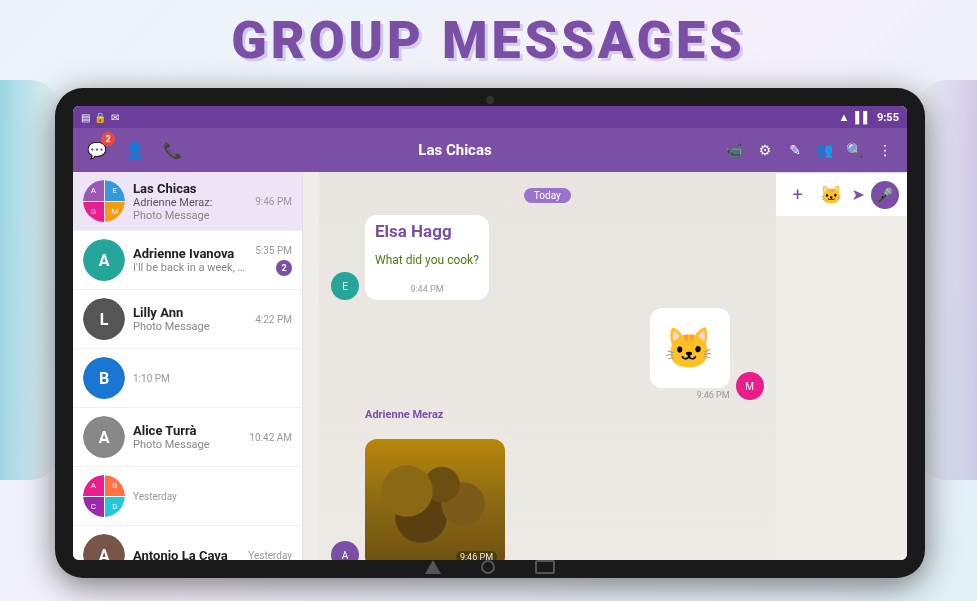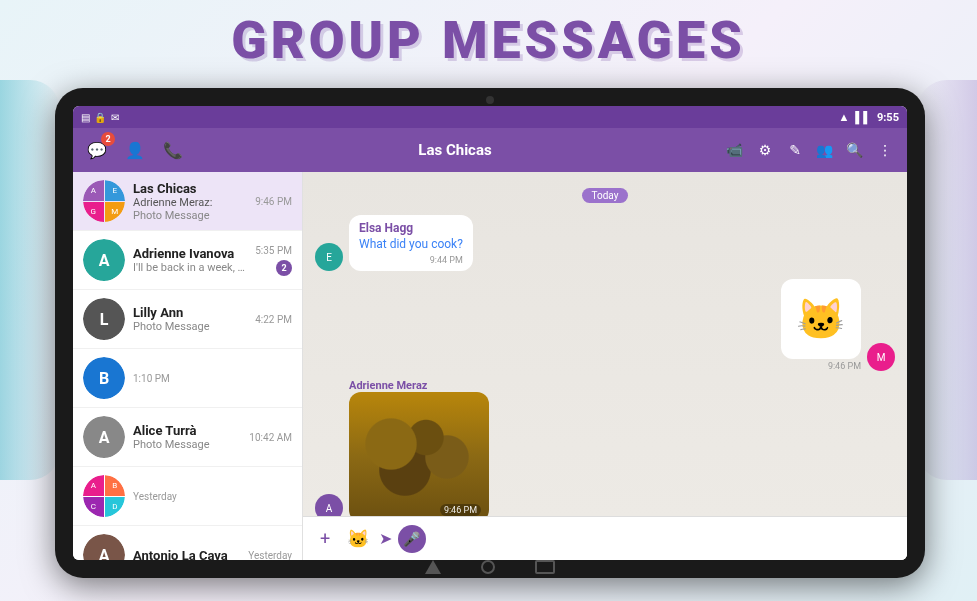--- a/index.html
+++ b/index.html
@@ -251,23 +251,24 @@
       width: 16px; height: 16px;
       border-radius: 50%;
       display: flex; align-items: center; justify-content: center;
       font-weight: bold;
     }
 
     
     .chat-area {
       flex: 1;
       display: flex;
-      flex-direction: column;
+      flex-direction: row;
       background: #f0ede8;
       position: relative;
+      padding-left: 16px;
     }
     .chat-messages {
       flex: 1;
       padding: 8px 12px;
       overflow-y: auto;
       display: flex;
       flex-direction: column;
       gap: 8px;
       background: linear-gradient(to bottom, #e8e5e0, #edeae5);
     }
@@ -304,34 +305,34 @@
       flex-shrink: 0;
     }
     .msg-bubble {
       background: #fff;
       border-radius: 12px;
       padding: 6px 10px;
       max-width: 280px;
       position: relative;
     }
     .msg-sender-name {
-      font-size: 12px;
+      font-size: 17px;
       color: #7b4fa6;
       font-weight: bold;
-      margin-bottom: 2px;
+      margin-bottom: 12px;
     }
     .msg-text {
       font-size: 12px;
-      color: #3b82f6;
+      color: #4d7c0f;
     }
     .msg-time {
       font-size: 9px;
       color: #999;
-      text-align: right;
-      margin-top: 4px;
+      text-align: center;
+      margin-top: 17px;
     }
     .msg-time.overlay {
       position: absolute;
       bottom: 6px;
       right: 8px;
       color: rgba(255,255,255,0.9);
       background: rgba(0,0,0,0.3);
       padding: 1px 4px;
       border-radius: 8px;
       font-size: 9px;
@@ -653,21 +654,21 @@
           <div class="msg-row right">
             <div style="display:flex; flex-direction:column; align-items:flex-end; gap:2px;">
               <div class="sticker">🐱</div>
               <div style="font-size:9px; color:#999; text-align:right;">9:46 PM</div>
             </div>
             <div class="msg-avatar-sm av-pink">M</div>
           </div>
 
           <div class="msg-row">
             <div class="msg-avatar-sm av-purple">A</div>
-            <div style="display:flex; flex-direction:column; gap:0;">
+            <div style="display:flex; flex-direction:column; gap:18px;">
               <div style="font-size:11px; color:#7b4fa6; font-weight:bold;">Adrienne Meraz</div>
               <div class="photo-bubble">
                 <div class="food-img"></div>
                 <div class="msg-time overlay">9:46 PM</div>
               </div>
             </div>
           </div>
 
         </div>
 

